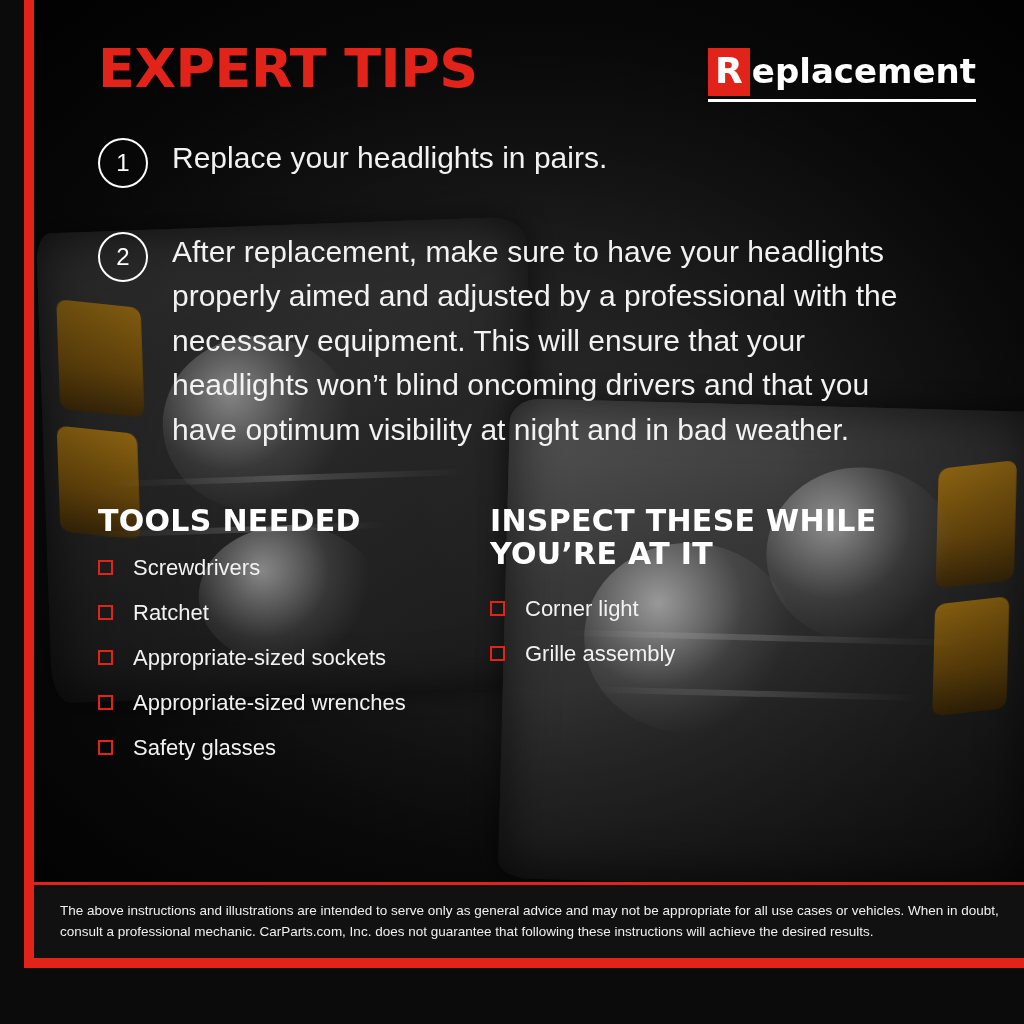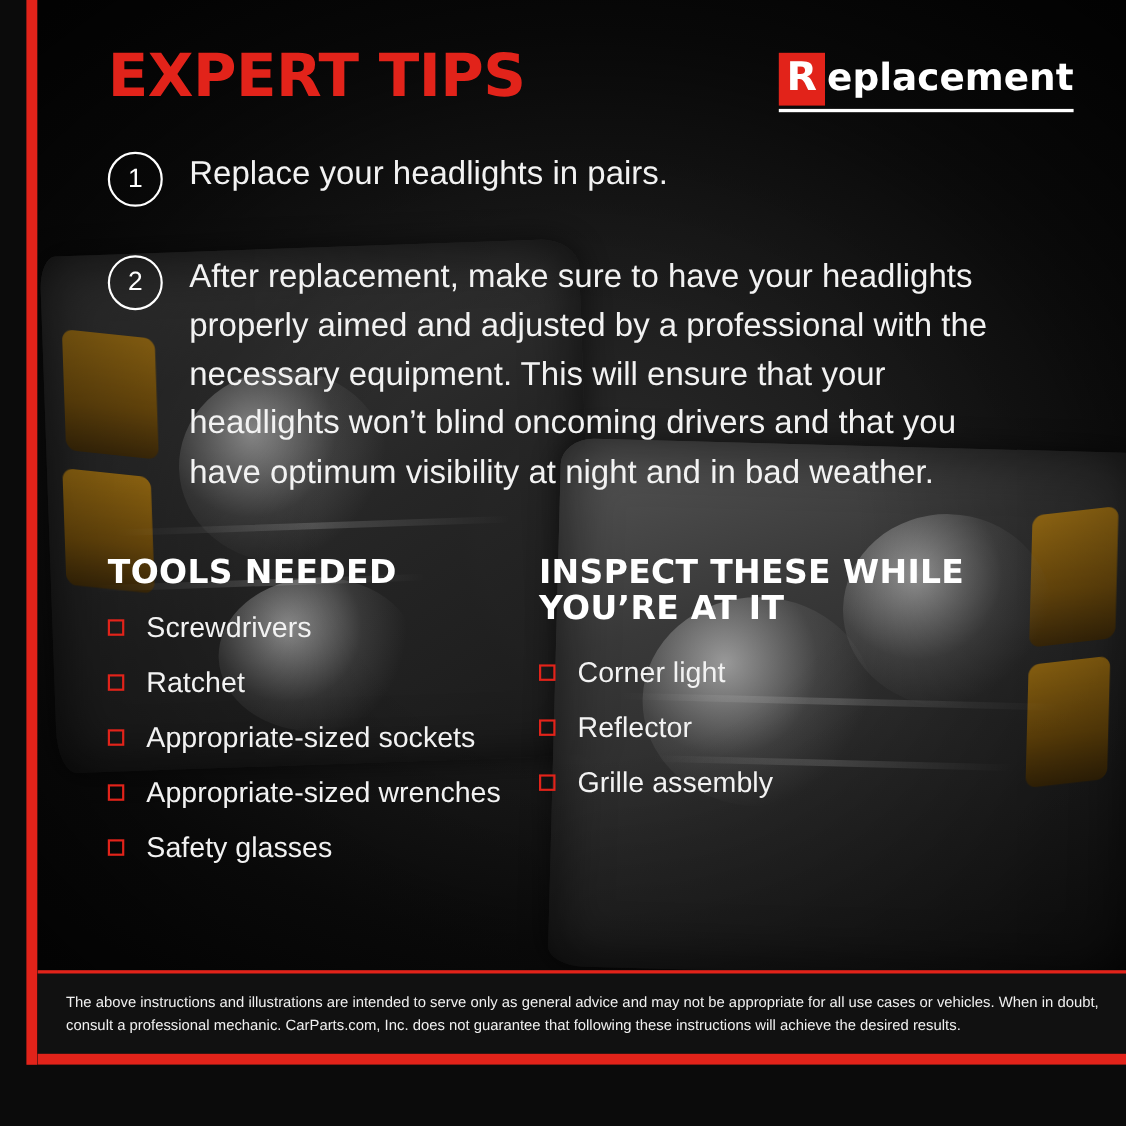--- a/index.html
+++ b/index.html
@@ -181,21 +181,21 @@
   .sec-head.two-line { min-height: 74px; }
   ul.list {
     list-style: none;
     margin: 0;
     padding: 0;
   }
   ul.list li {
     display: flex;
     align-items: center;
     color: #f2f2f2;
-    font-size: 26px;
+    font-size: 22px;
     margin-bottom: 19px;
   }
   .sq {
     flex: 0 0 auto;
     width: 11px;
     height: 11px;
     border: 2px solid #e2231a;
     margin-right: 20px;
     display: inline-block;
   }
@@ -309,24 +309,20 @@
         <h2 class="sec-head two-line">INSPECT THESE WHILE YOU’RE AT IT</h2>
         <div class="inspect-grid">
           <div class="icol">
             <ul class="list">
               <li>
                   <span class="sq"></span>
                   <span>Corner light</span>
                 </li>
               <li>
                   <span class="sq"></span>
-                  <span>Reflector</span>
-                </li>
-              <li>
-                  <span class="sq"></span>
                   <span>Grille assembly</span>
                 </li>
             </ul>
           </div>
         </div>
       </div>
 
     </div>
   </div>
 

